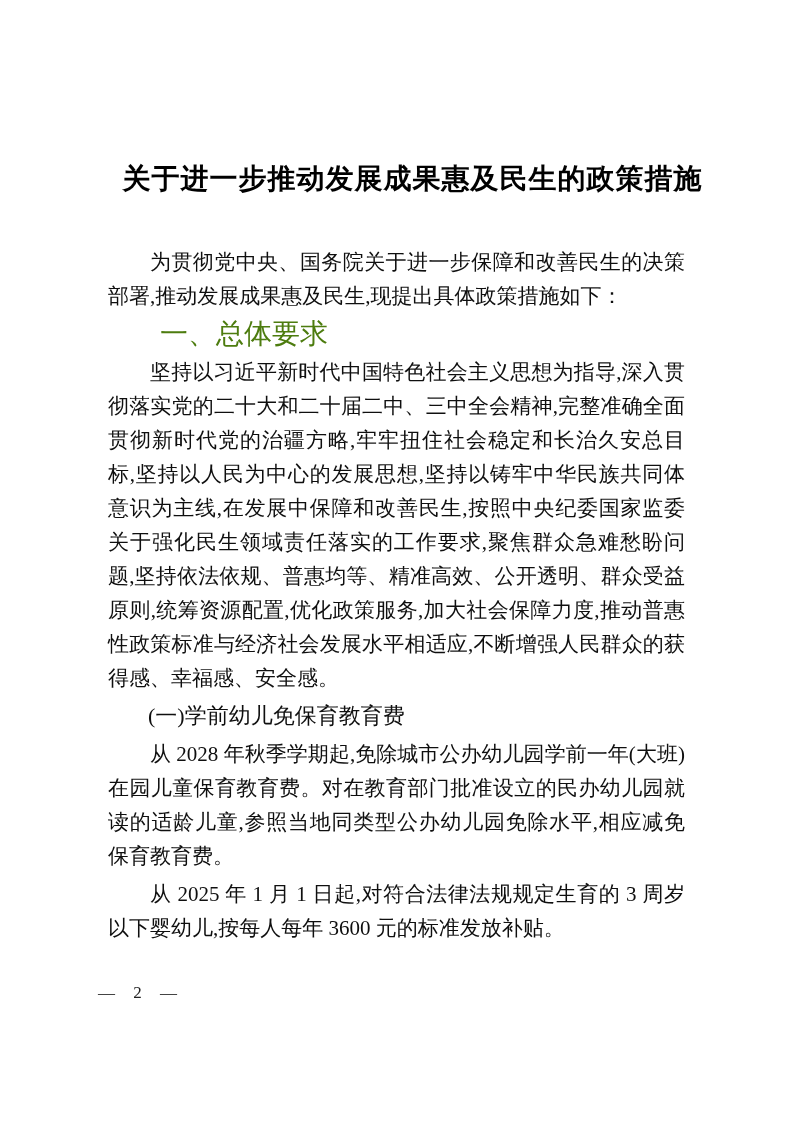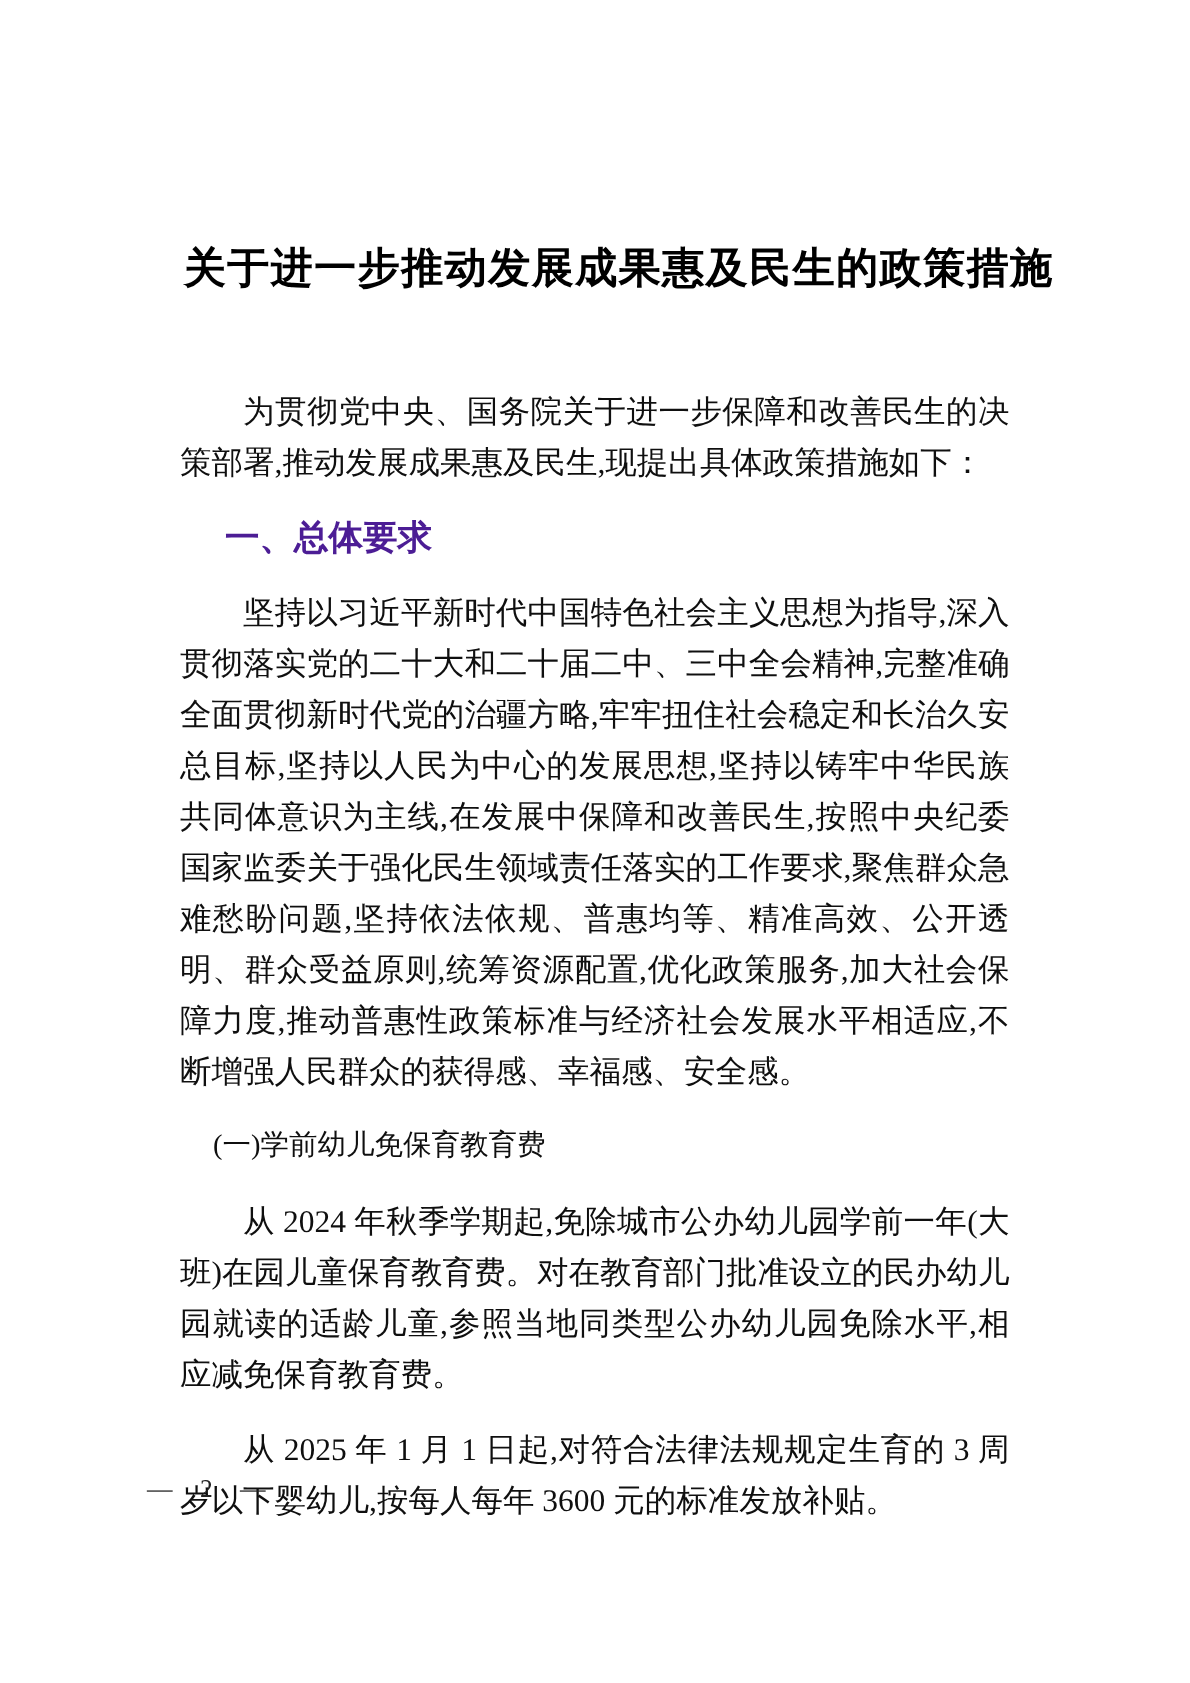--- a/index.html
+++ b/index.html
@@ -33,37 +33,37 @@
     top: 241px;
     left: 104px;
     width: 585px;
     font-family: "Liberation Serif", serif;
     font-size: 21px;
     line-height: 34px;
     text-align: justify;
     color: #0f0f0f;
   }
   .para {
-    margin: 16px;
+    margin: 4px;
     text-indent: 2em;
   }
   .sec-heading {
     margin: 0;
     font-family: "Liberation Sans", sans-serif;
-    font-size: 23px;
+    font-size: 28px;
     line-height: 34px;
-    font-weight: 700;
+    font-weight: 400;
     text-indent: 2em;
     text-align: left;
-    color: #4c1d95;
+    color: #4d7c0f;
   }
   .sub-heading {
     margin: 0;
     font-family: "Liberation Serif", serif;
-    font-size: 19px;
+    font-size: 22px;
     line-height: 34px;
     font-weight: 400;
     text-indent: 2em;
     text-align: left;
     color: #0f0f0f;
   }
   .page-number {
     position: absolute;
     left: 98px;
     top: 983px;
@@ -83,20 +83,20 @@
   <div class="content">
     <p class="para">为贯彻党中央、国务院关于进一步保障和改善民生的决策部署,推动发展成果惠及民生,现提出具体政策措施如下：</p>
 
     <h2 class="sec-heading">一、总体要求</h2>
 
     <p class="para">坚持以习近平新时代中国特色社会主义思想为指导,深入贯彻落实党的二十大和二十届二中、三中全会精神,完整准确全面贯彻新时代党的治疆方略,牢牢扭住社会稳定和长治久安总目标,坚持以人民为中心的发展思想,坚持以铸牢中华民族共同体意识为主线,在发展中保障和改善民生,按照中央纪委国家监委关于强化民生领域责任落实的工作要求,聚焦群众急难愁盼问题,坚持依法依规、普惠均等、精准高效、公开透明、群众受益原则,统筹资源配置,优化政策服务,加大社会保障力度,推动普惠性政策标准与经济社会发展水平相适应,不断增强人民群众的获得感、幸福感、安全感。</p>
 
 
     <h3 class="sub-heading">(一)学前幼儿免保育教育费</h3>
 
-    <p class="para">从 2024 年秋季学期起,免除城市公办幼儿园学前一年(大班)在园儿童保育教育费。对在教育部门批准设立的民办幼儿园就读的适龄儿童,参照当地同类型公办幼儿园免除水平,相应减免保育教育费。</p>
+    <p class="para">从 2028 年秋季学期起,免除城市公办幼儿园学前一年(大班)在园儿童保育教育费。对在教育部门批准设立的民办幼儿园就读的适龄儿童,参照当地同类型公办幼儿园免除水平,相应减免保育教育费。</p>
 
 
     <p class="para">从 2025 年 1 月 1 日起,对符合法律法规规定生育的 3 周岁以下婴幼儿,按每人每年 3600 元的标准发放补贴。</p>
   </div>
 
   <div class="page-number">— 2 —</div>
 </div>
 
 </body></html>

